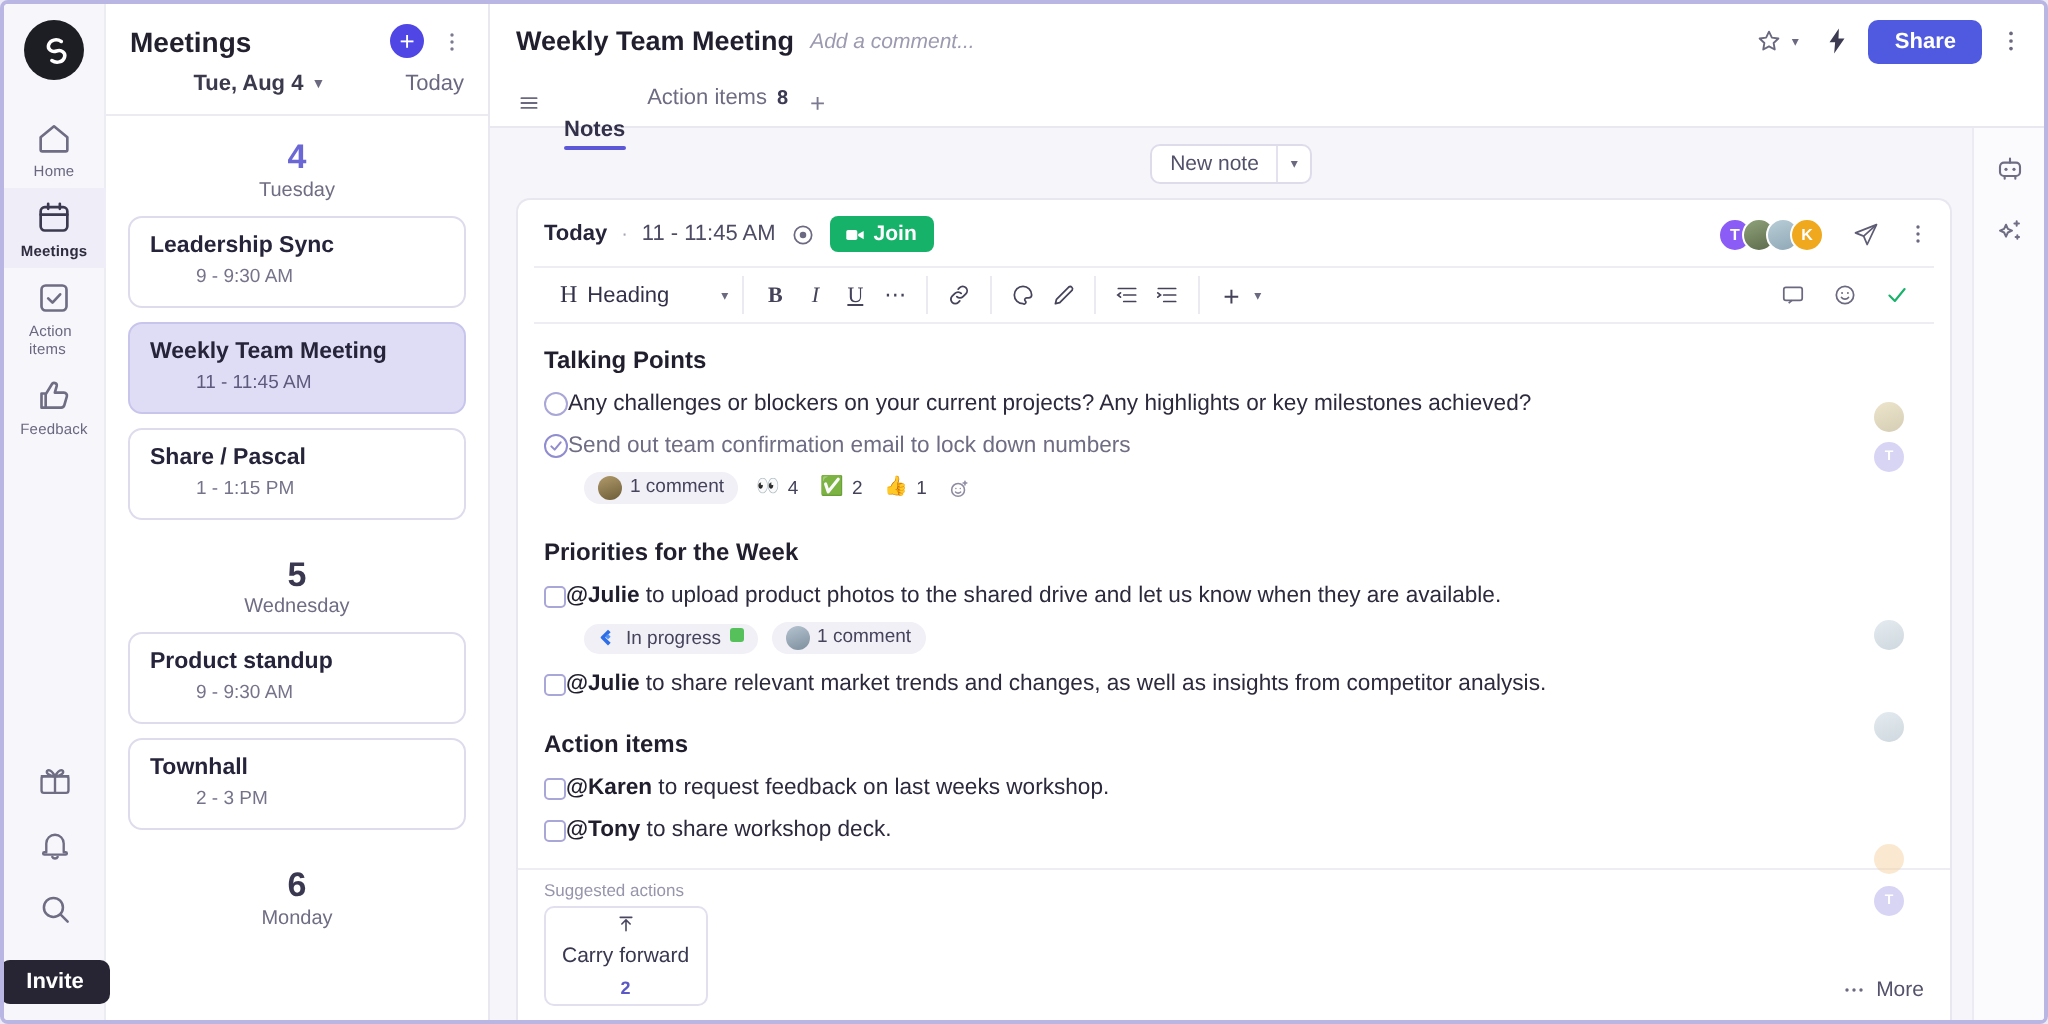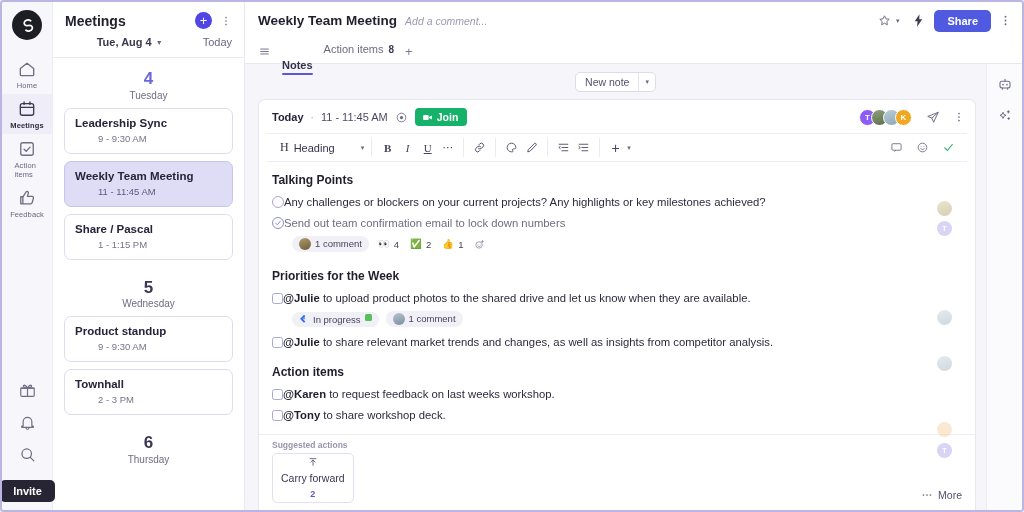--- a/index.html
+++ b/index.html
@@ -261,21 +261,21 @@
     display: flex; align-items: center; justify-content: center;
     font-size: 7px; color: #fff; font-weight: 700;
   }
 
   .suggested {
     border-top: 1px solid #eeedf4;
     padding: 5px 13px 7px;
     display: flex; align-items: flex-end; justify-content: space-between;
   }
   .sug-left { display: flex; flex-direction: column; gap: 3px; }
-  .sug-label { font-size: 8.5px; color: #9795ab; font-weight: bold; }
+  .sug-label { font-size: 8.5px; color: #9795ab; }
   .carry {
     display: flex; align-items: center; gap: 5px;
     border: 1px solid #e2e0ee; border-radius: 5px;
     padding: 3px 8px; font-size: 10.5px; color: #3a3850;
     background: #fff; cursor: pointer; flex-direction: column;
   }
   .carry-badge { font-size: 9px; color: #5c59c7; font-weight: 700; }
   .more-btn {
     display: flex; align-items: center; gap: 5px;
     font-size: 10.5px; color: #54526a; cursor: pointer;
@@ -417,21 +417,21 @@
         <div class="mtg-name">Product standup</div>
         <div class="mtg-time">9 - 9:30 AM</div>
       </div>
       <div class="mtg-card">
         <div class="mtg-name">Townhall</div>
         <div class="mtg-time">2 - 3 PM</div>
       </div>
 
       <div class="day-head">
         <div class="day-num muted">6</div>
-        <div class="day-name">Thursday</div>
+        <div class="day-name">Monday</div>
       </div>
     </div>
   </div>
 
   <div class="main">
 
     <div class="topbar">
       <span class="doc-title">Weekly Team Meeting</span>
       <span class="doc-purpose">Add a comment...</span>
       <span class="topbar-spacer"></span>

